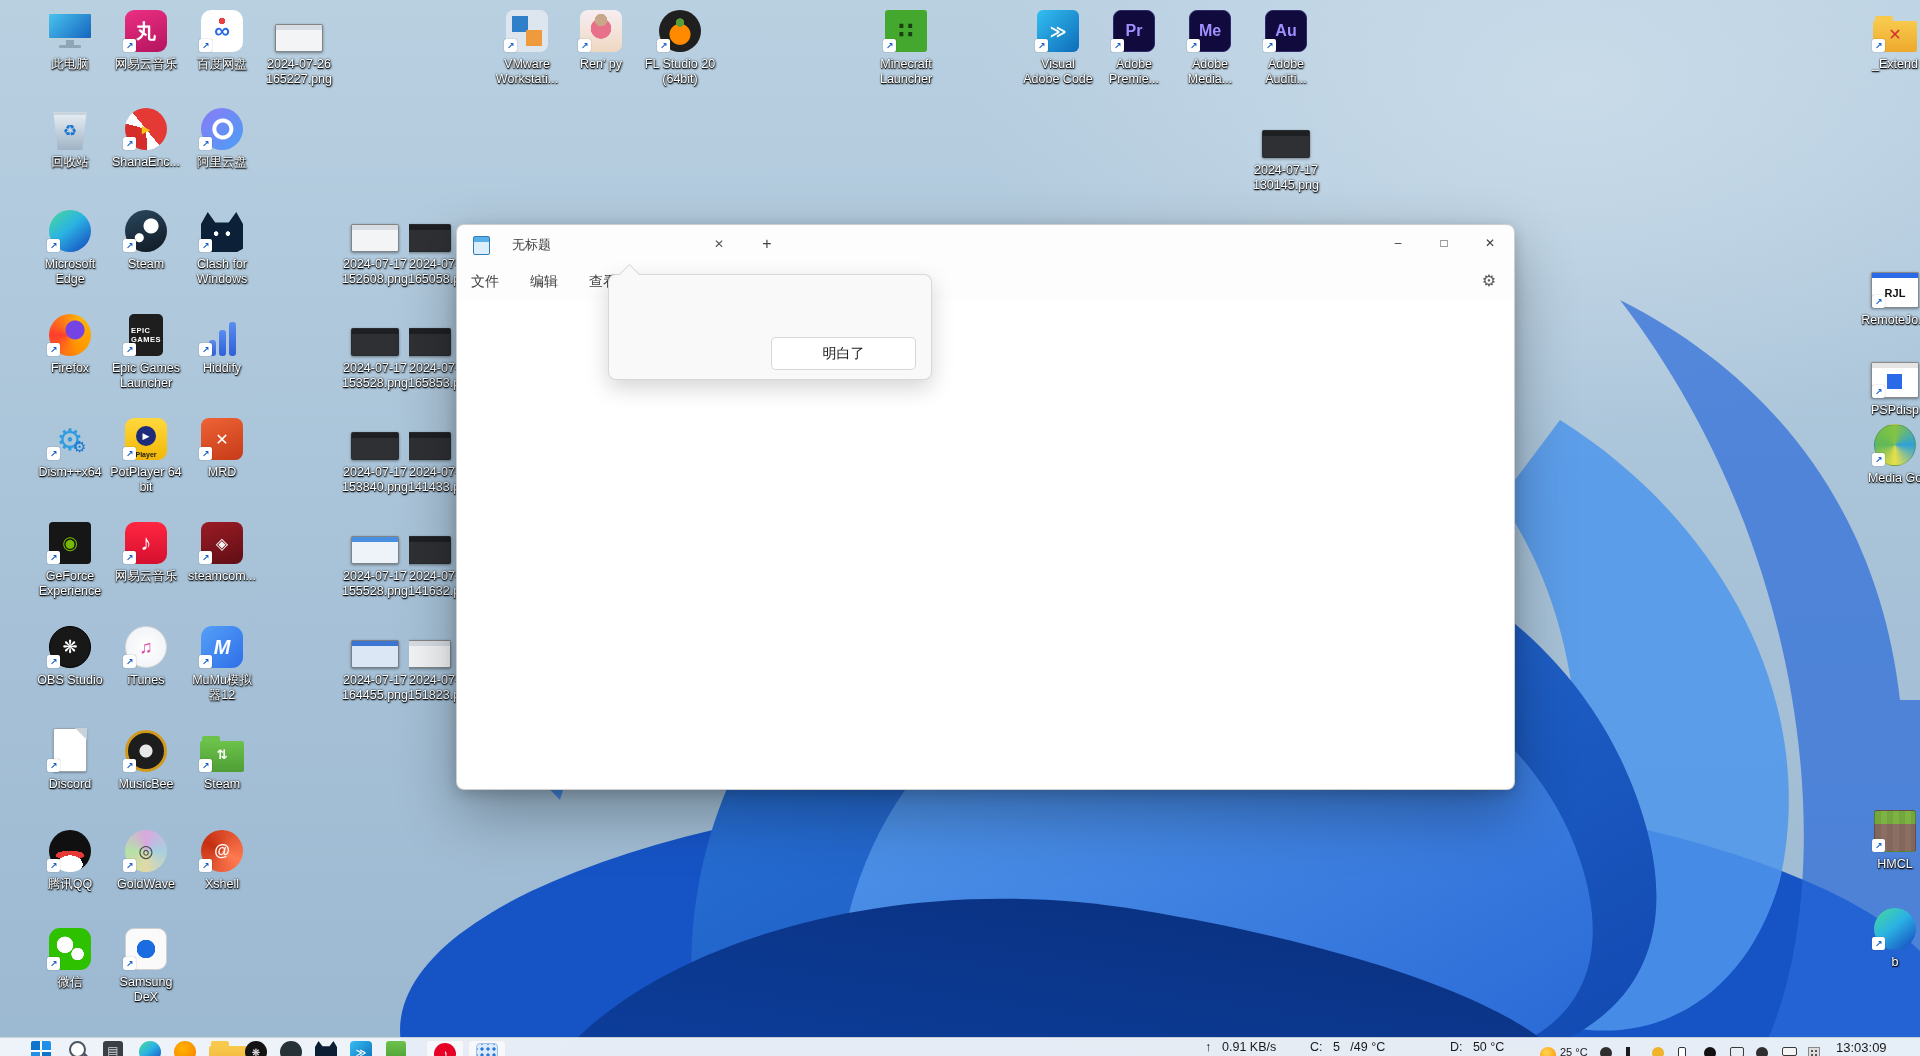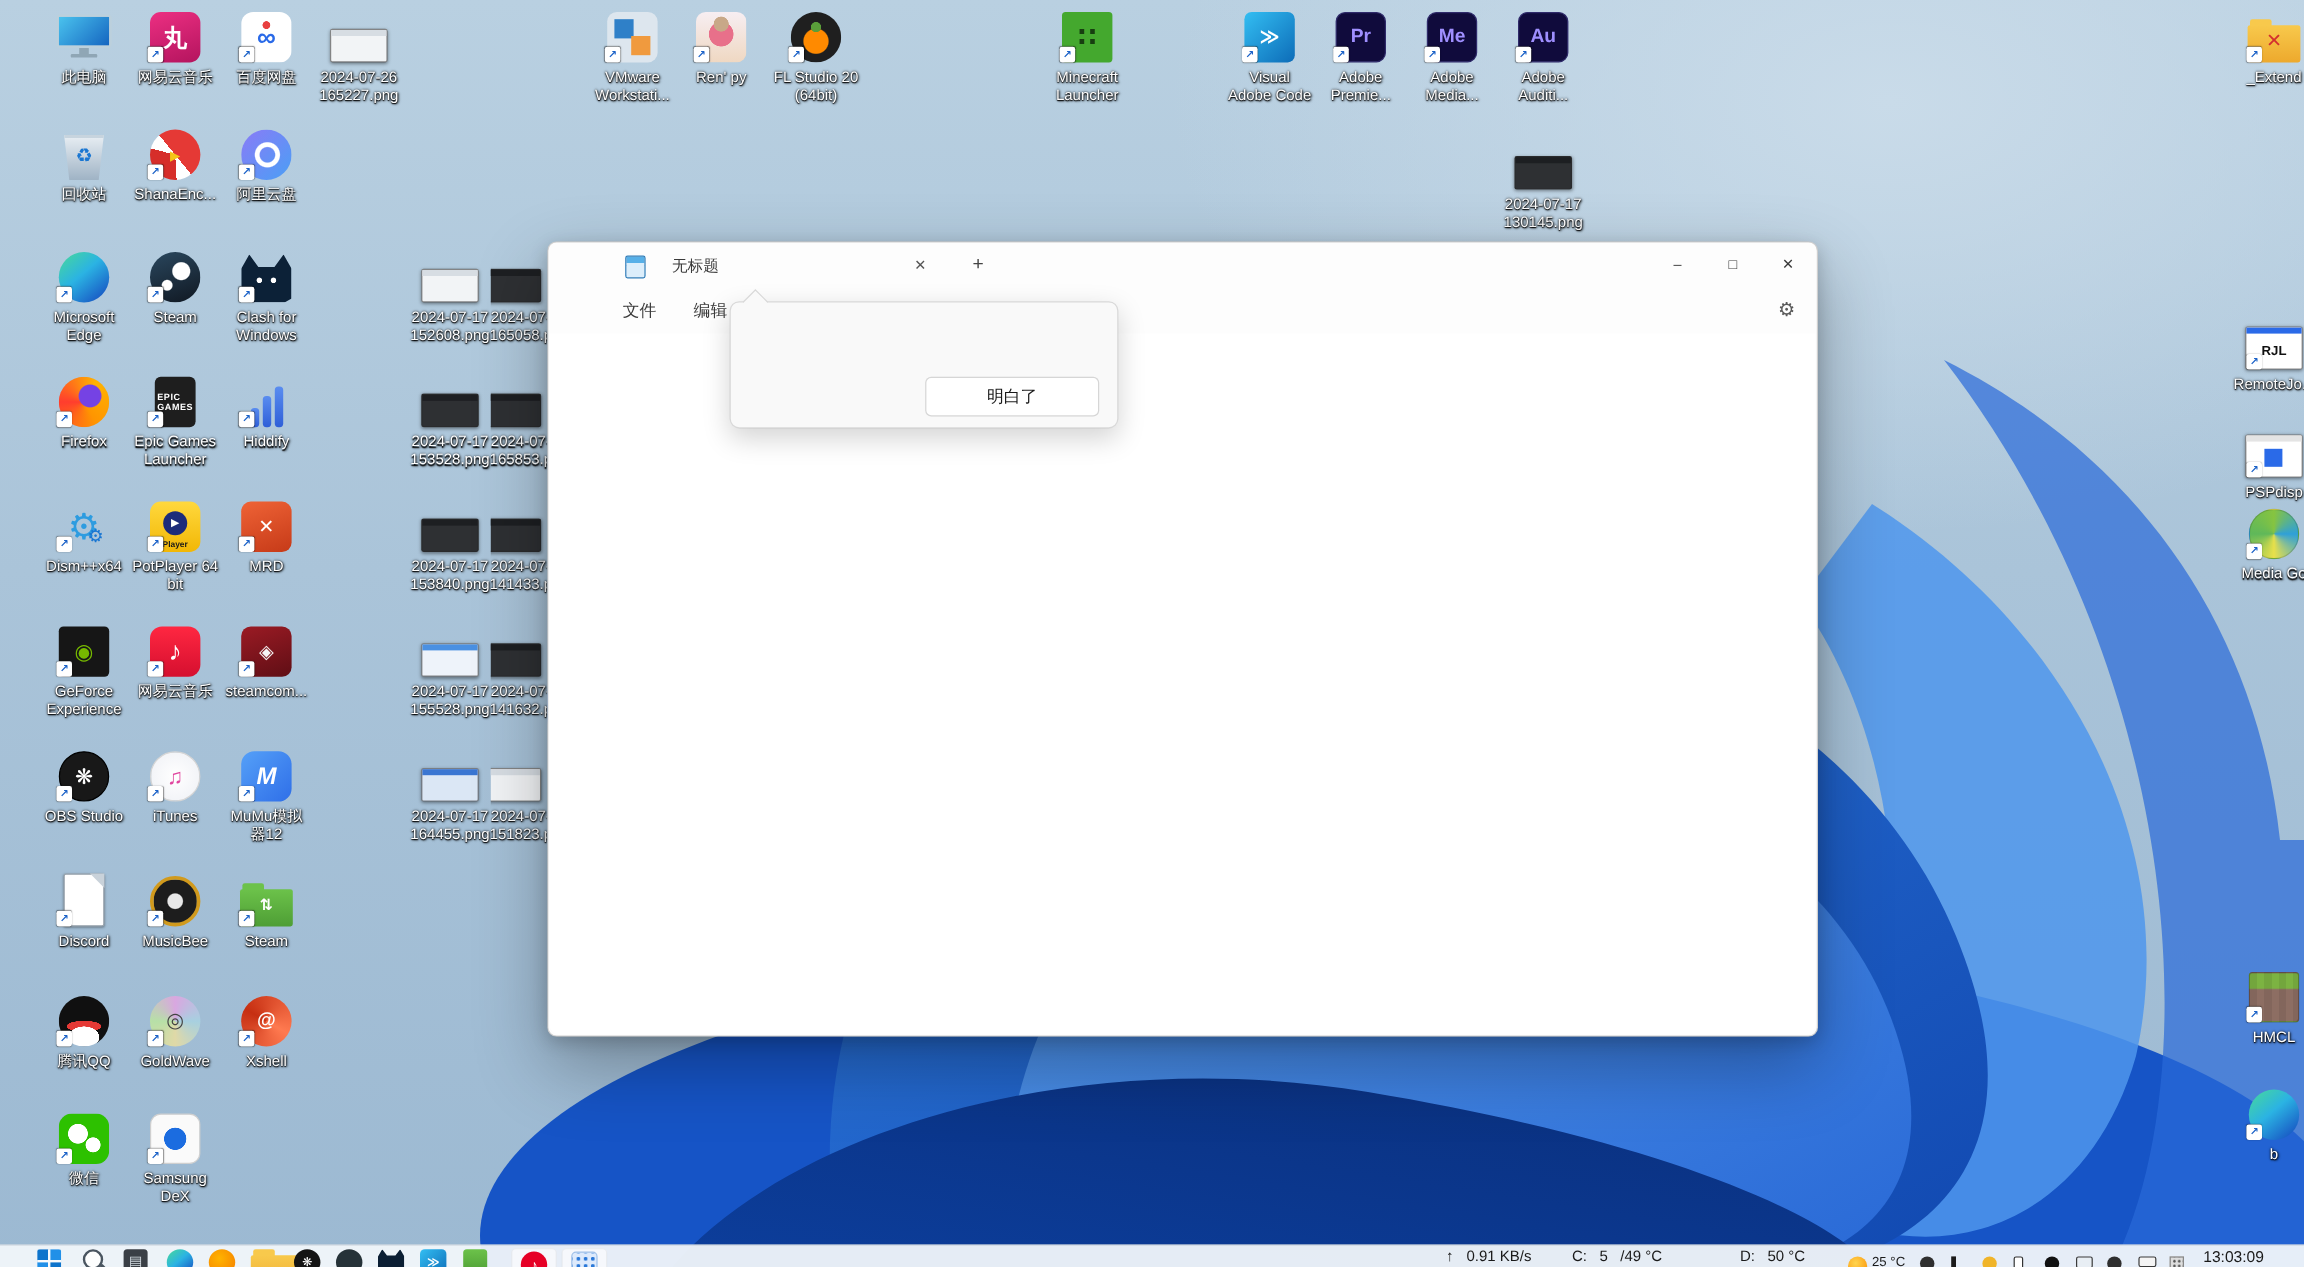--- a/index.html
+++ b/index.html
@@ -13,23 +13,23 @@
   .dicon{position:absolute;width:86px;display:flex;flex-direction:column;align-items:center;cursor:default;}
   .icbox{position:relative;height:48px;width:86px;display:flex;align-items:flex-end;justify-content:center;padding-bottom:2px;box-sizing:border-box;flex:none;}
   .dlabel{margin-top:3px;font-size:12.5px;line-height:1.22;color:#fff;text-align:center;white-space:pre-line;
     text-shadow:0 1px 1px #000,0 0 2px rgba(0,0,0,.9),1px 1px 2px rgba(0,0,0,.75);}
   .clipcell{overflow:hidden;}
   .clipcell .dlabel{text-align:left;align-self:flex-start;}
   .badge{position:absolute;left:calc(50% - 23px);bottom:2px;width:13px;height:13px;background:#fff;border-radius:2px;
     box-shadow:0 0 1px rgba(0,0,0,.55);display:flex;align-items:center;justify-content:center;
     font-size:9px;font-weight:bold;color:#1b62c8;}
   
-  #notepad{position:absolute;left:456px;top:201px;width:1059px;height:663px;background:#fdfdfd;border-radius:8px;
+  #notepad{position:absolute;left:456px;top:224px;width:1059px;height:566px;background:#fdfdfd;border-radius:8px;
     border:1px solid rgba(0,0,0,.18);box-sizing:border-box;
-    box-shadow:0 24px 60px rgba(0,0,0,.30),0 4px 14px rgba(0,0,0,.18);padding-left:48px;}
+    box-shadow:0 24px 60px rgba(0,0,0,.30),0 4px 14px rgba(0,0,0,.18);}
   #np-titlebar{position:relative;height:38px;}
   #np-tabicon{position:absolute;left:16px;top:11px;width:15px;height:17px;border-radius:2px;border:1px solid #2e7cb8;
     background:linear-gradient(180deg,#57b0e8 0 30%,#dceefb 30%),
     repeating-linear-gradient(180deg,rgba(0,0,0,0) 0 7px,#8fc0de 7px 8px);}
   #np-title{position:absolute;left:55px;top:11px;font-size:13px;color:#3a3a3a;}
   .np-tabbtn{position:absolute;top:6px;width:26px;height:26px;display:flex;align-items:center;justify-content:center;
     color:#555;border-radius:4px;font-size:12px;cursor:default;}
   #np-tabclose{left:249px;}
   #np-newtab{left:297px;font-size:16px;color:#444;}
   #np-controls{position:absolute;right:1px;top:1px;display:flex;}

